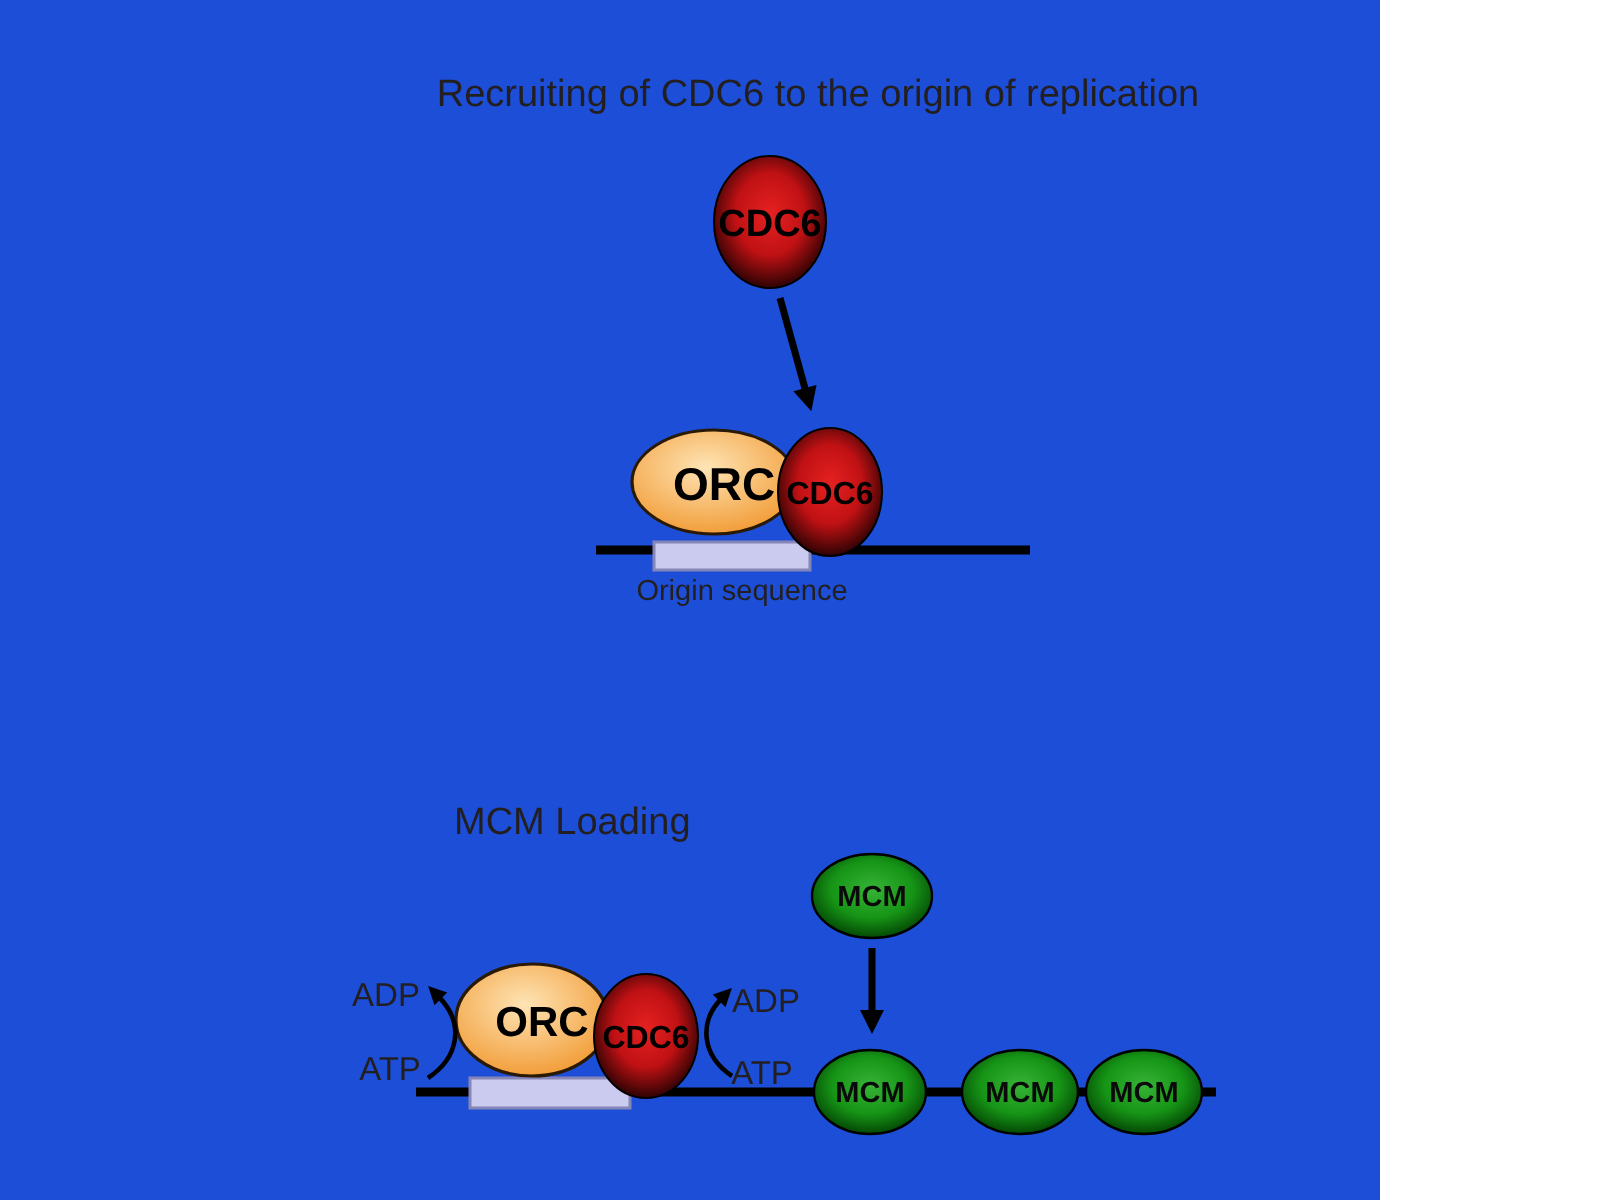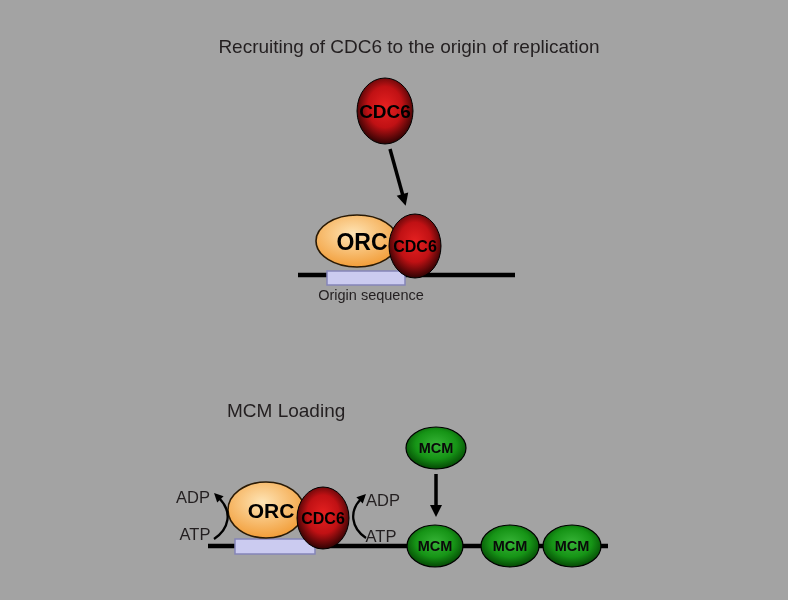--- a/index.html
+++ b/index.html
@@ -1,19 +1,19 @@
 <!DOCTYPE html>
 <html><head>
 <meta charset="utf-8">
 <style>
   html, body { margin: 0; padding: 0; background: #ffffff; }
   .canvas {
     position: relative;
-    width: 788px; height: 600px;
-    background: #a3a3a3;
+    width: 690px; height: 600px;
+    background: #1d4ed8;
     overflow: hidden;
   }
   svg text { font-family: "Liberation Sans", sans-serif; }
   .title        { font-size: 19px; fill: #231f20; }
   .label-small  { font-size: 14.5px; fill: #231f20; }
   .nucleotide   { font-size: 16.5px; fill: #231f20; }
   .protein-orc      { font-size: 23px;  font-weight: bold; fill: #000000; }
   .protein-orc-sm   { font-size: 21px;  font-weight: bold; fill: #000000; }
   .protein-cdc6     { font-size: 16px;  font-weight: bold; fill: #000000; }
   .protein-cdc6-free{ font-size: 19px;  font-weight: bold; fill: #000000; }

